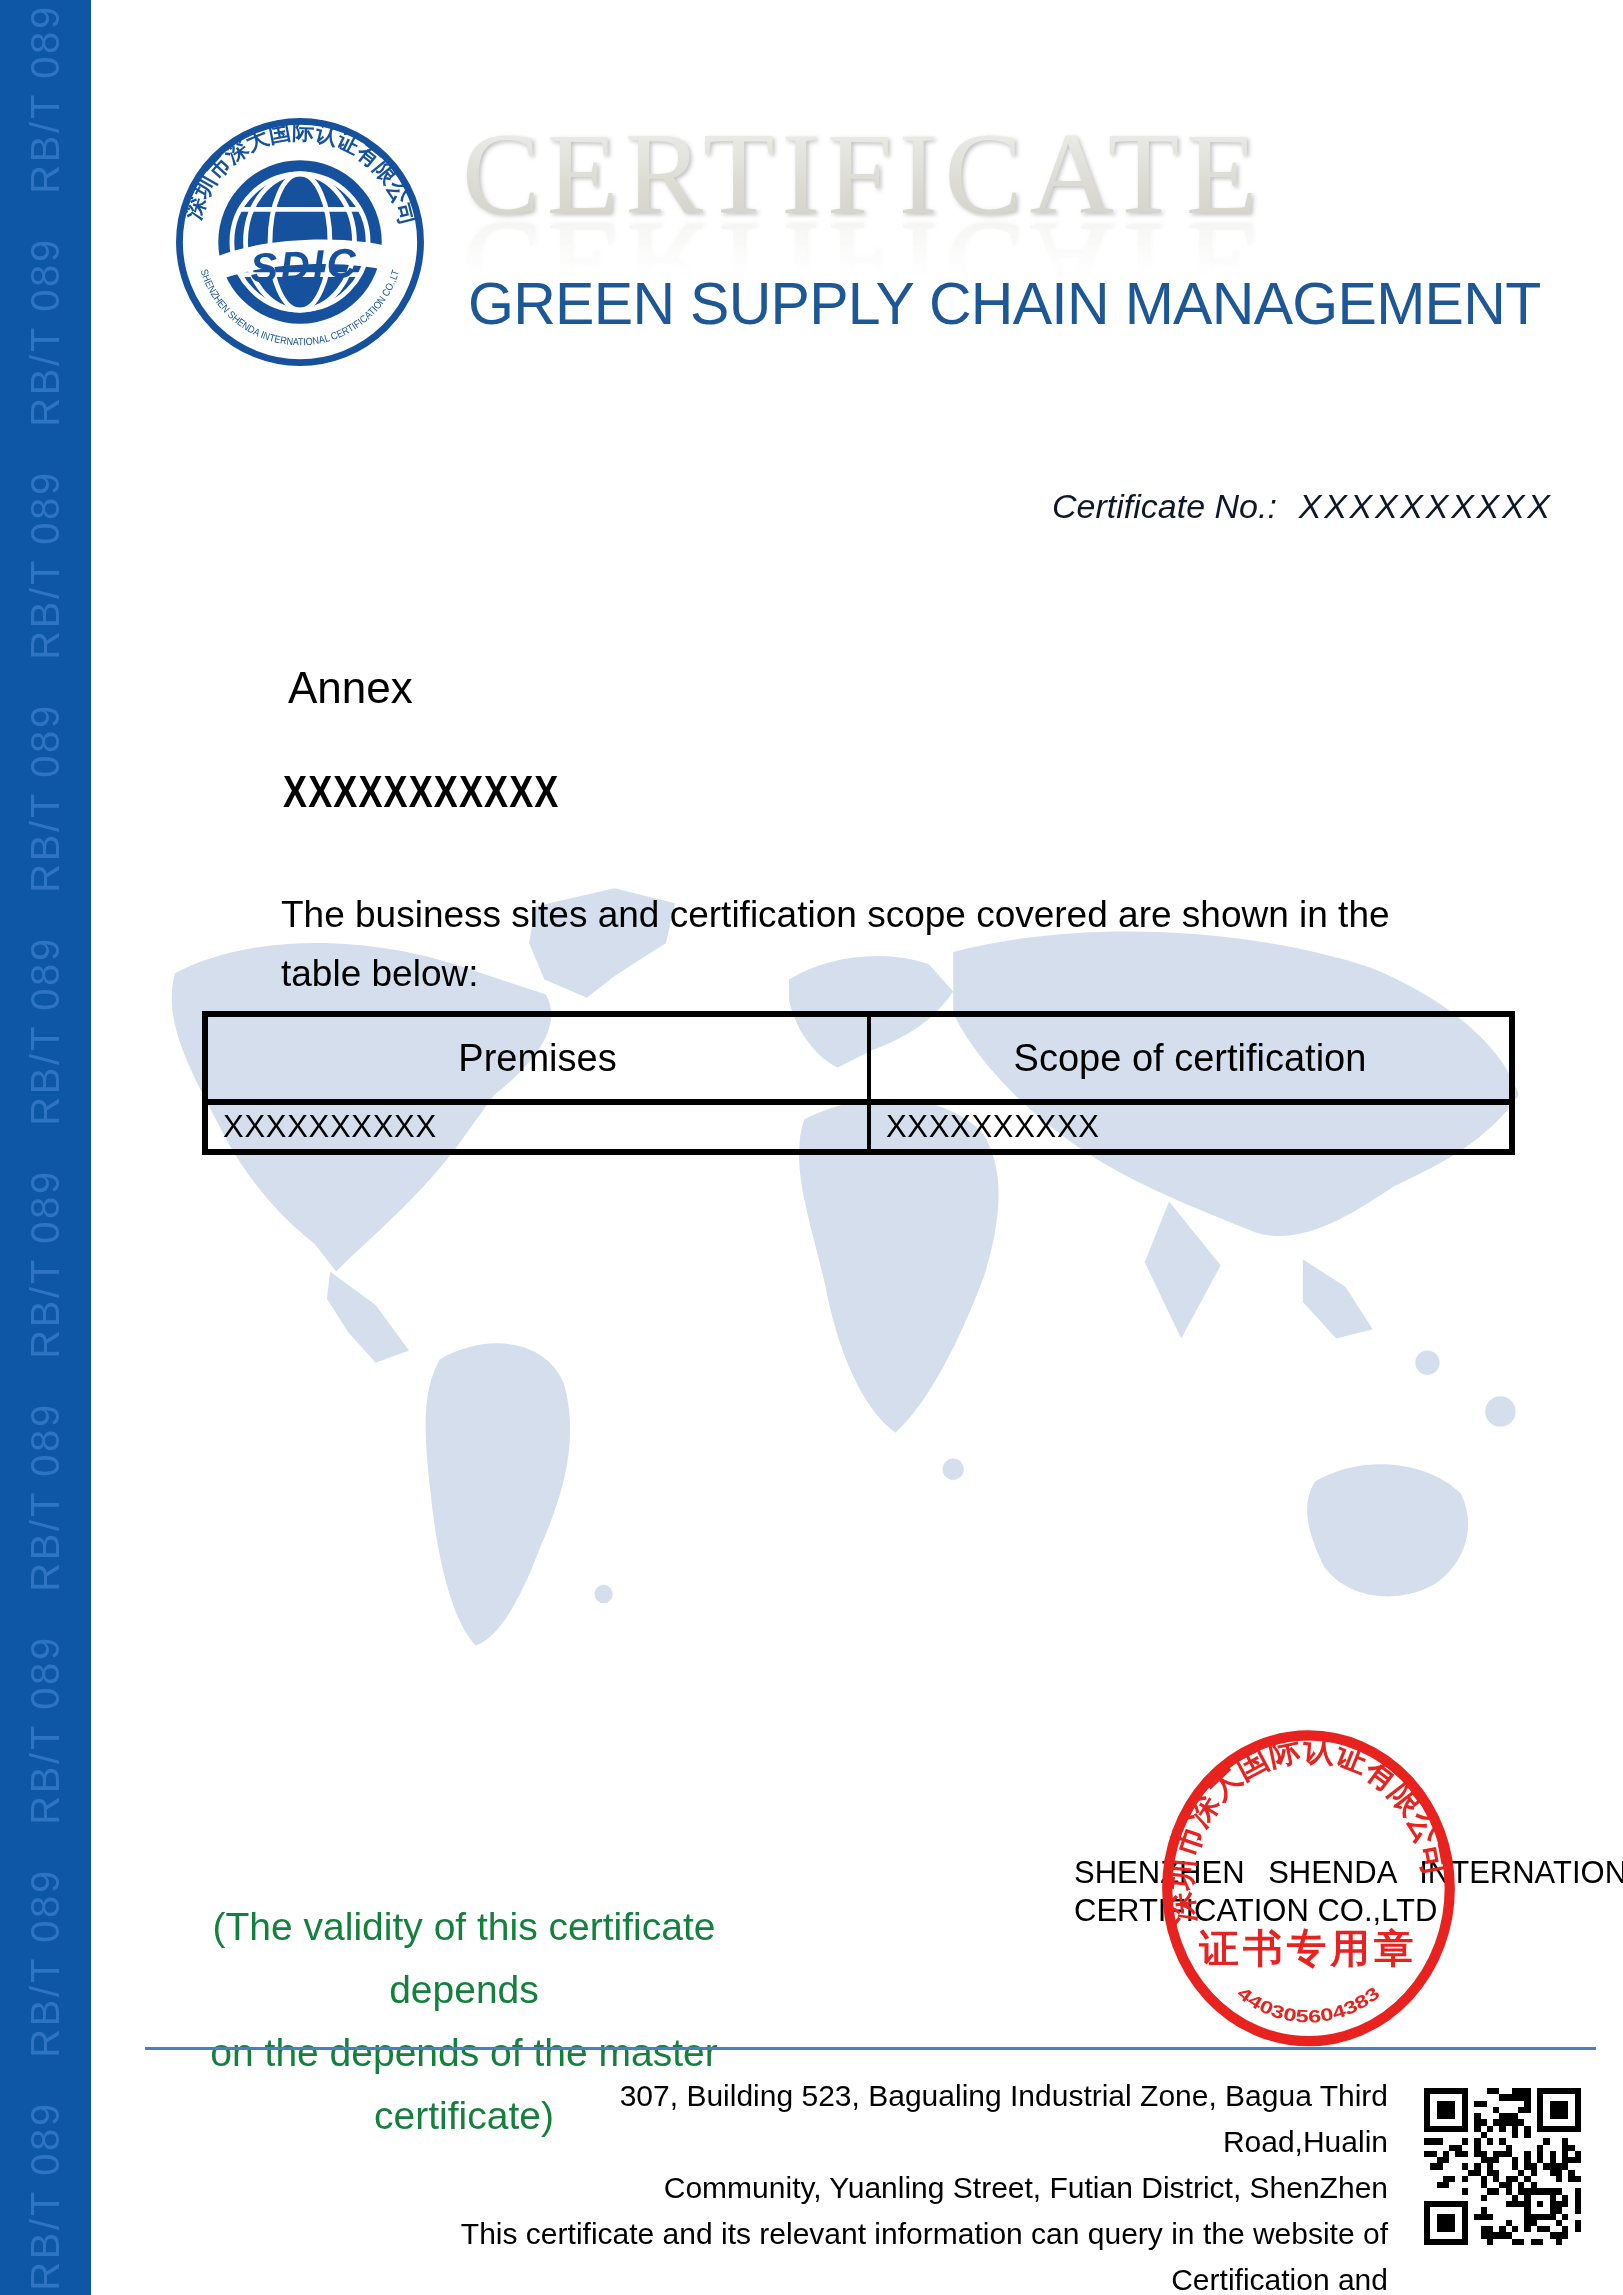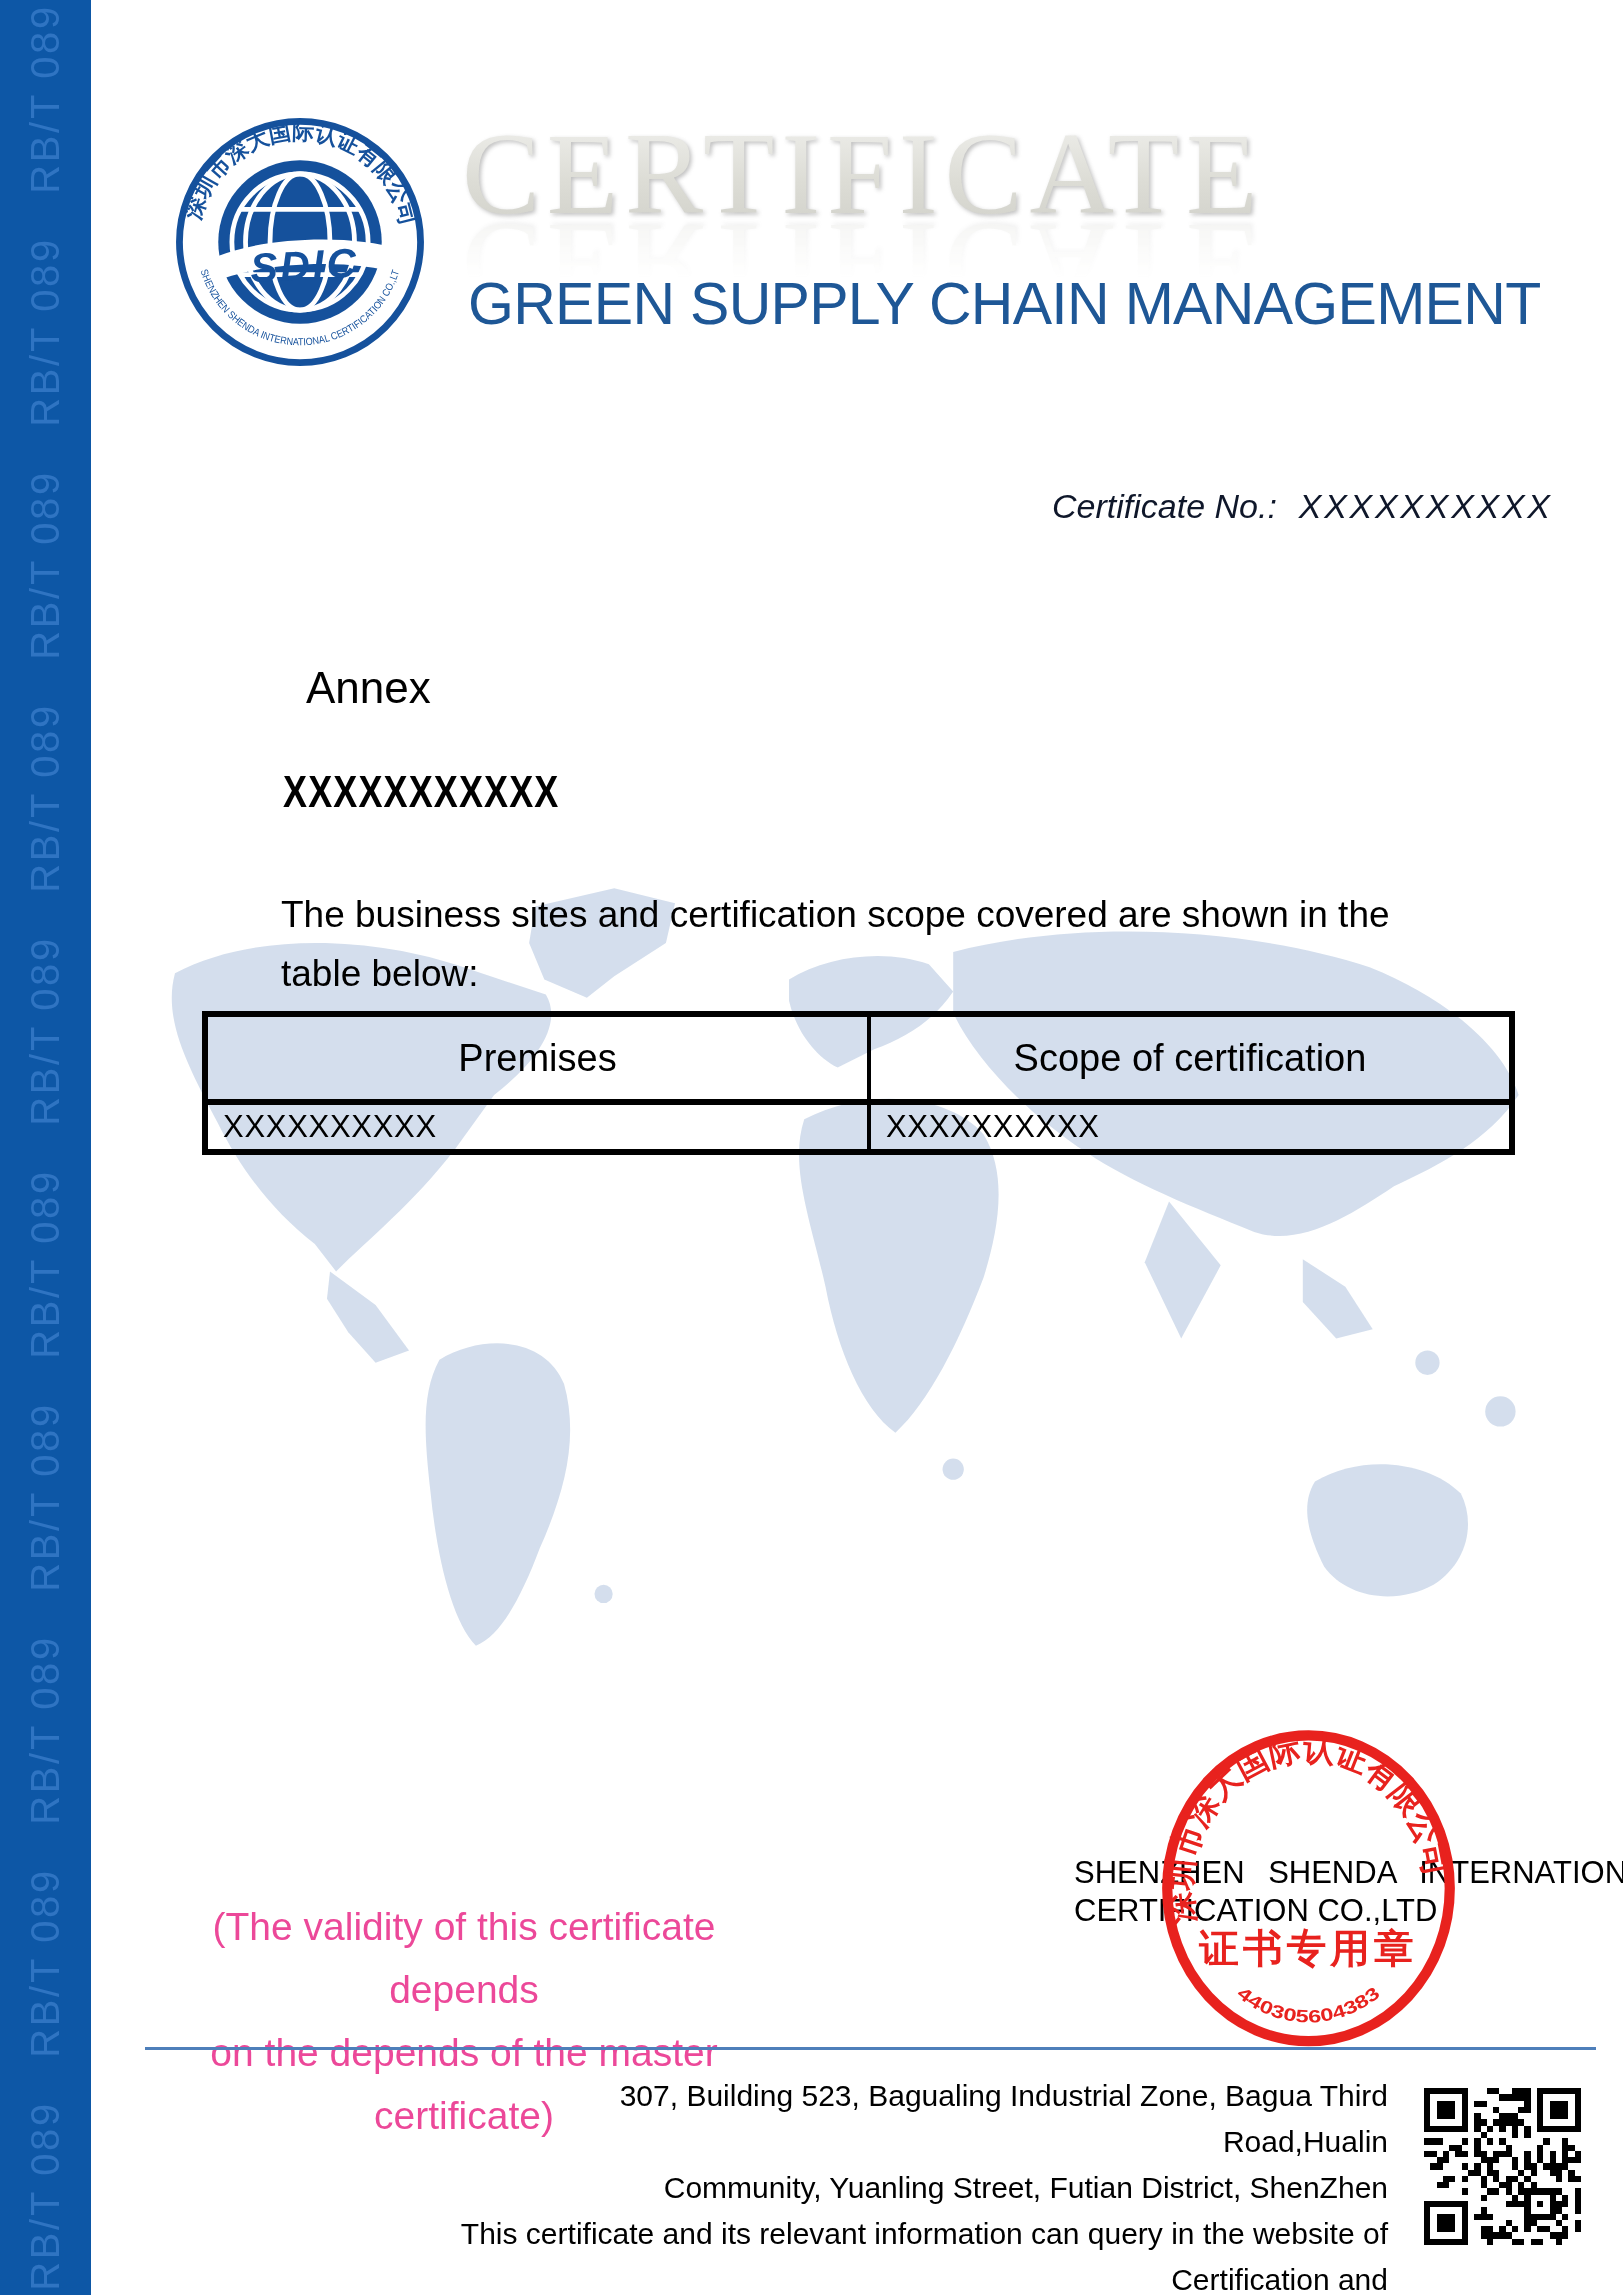--- a/index.html
+++ b/index.html
@@ -29,37 +29,37 @@
   .wm-reflect{transform:scaleY(-1);margin-top:-26px;opacity:.33;
            -webkit-mask-image:linear-gradient(to top,rgba(0,0,0,.9),transparent 62%);
            mask-image:linear-gradient(to top,rgba(0,0,0,.9),transparent 62%);}
   
   .title{position:absolute;left:468px;top:258px;font-size:59px;font-weight:normal;
          color:var(--title-blue);line-height:93px;letter-spacing:-0.7px;white-space:nowrap;}
   
   .certno{position:absolute;left:1052px;top:487px;font-size:34px;color:#0f172a;white-space:nowrap;font-style:italic;}
   .certno-value{margin-left:22px;letter-spacing:2.7px;}
   
-  .annex{position:absolute;left:288px;top:663px;font-size:44px;color:#000;margin-left:18px;}
+  .annex{position:absolute;left:288px;top:663px;font-size:44px;color:#000;}
   .company-name{position:absolute;left:283px;top:766px;font-size:45px;font-weight:bold;
                 letter-spacing:1.4px;transform:scaleX(.8);transform-origin:left top;white-space:nowrap;color:#000;}
   .intro{position:absolute;left:281px;top:885px;font-size:37px;line-height:59px;color:#000;white-space:nowrap;}
   
   .scope-table{position:absolute;left:202px;top:1011px;width:1313px;border-collapse:collapse;
                table-layout:fixed;border:6.1px solid var(--table-border);background:transparent;}
   .scope-table th,.scope-table td{border:0;overflow:hidden;}
   .scope-table th+th,.scope-table td+td{border-left:4.8px solid var(--table-border);}
   .scope-table thead th{height:80px;font-size:38px;font-weight:400;text-align:center;
                         border-bottom:6.1px solid var(--table-border);color:#000;}
   .scope-table tbody td{height:44px;font-size:31px;padding:0 0 0 15px;text-align:left;color:#000;
                         letter-spacing:0.7px;}
   .scope-table tbody tr+tr td{border-top:4.8px solid var(--table-border);}
   
   .validity{position:absolute;left:147px;top:1895px;width:634px;text-align:center;
-            font-size:39px;line-height:63px;color:#ec4899;}
+            font-size:39px;line-height:63px;color:#15803d;}
   
   .company-block{position:absolute;left:1074px;top:1854px;width:477px;font-size:31px;line-height:38px;
                  color:#000;white-space:nowrap;}
   .cb1{word-spacing:15px;}
   
   .stamp{position:absolute;left:1161px;top:1730px;width:295px;height:318px;}
   
   .separator{position:absolute;left:145px;top:2047px;width:1451px;height:3.4px;background:var(--separator-blue);}
   .footer{position:absolute;left:447px;top:2073px;width:941px;text-align:right;
           font-size:30px;line-height:46px;color:#000;}

